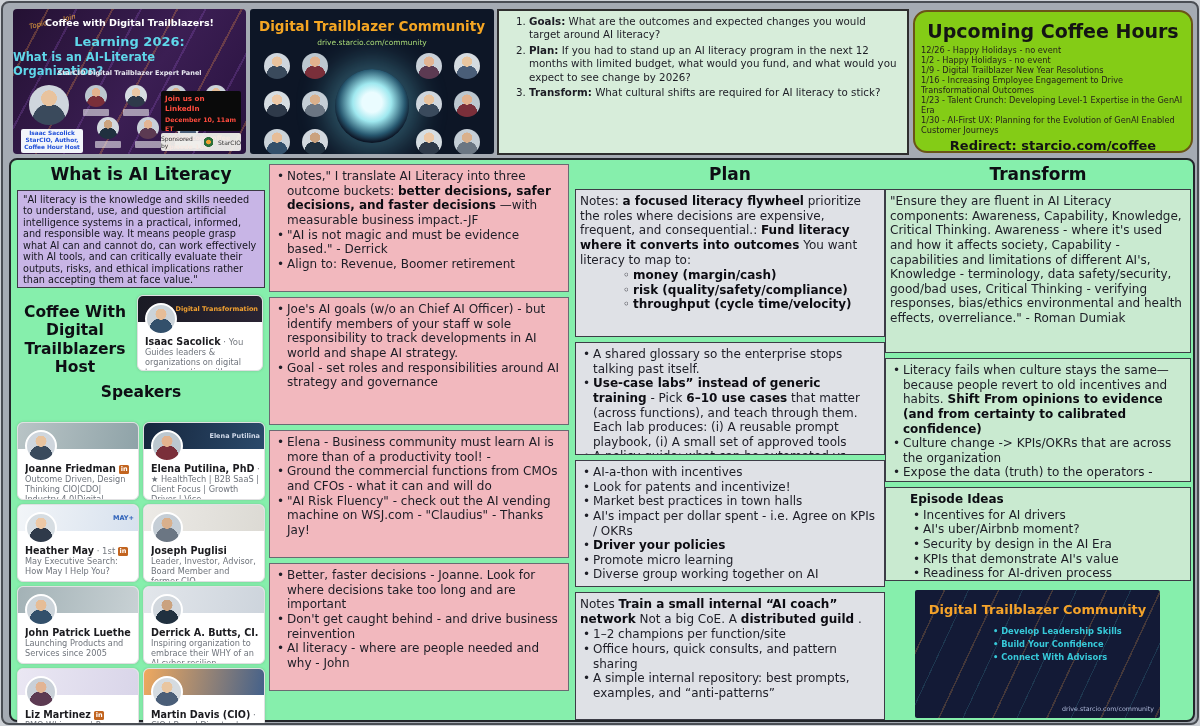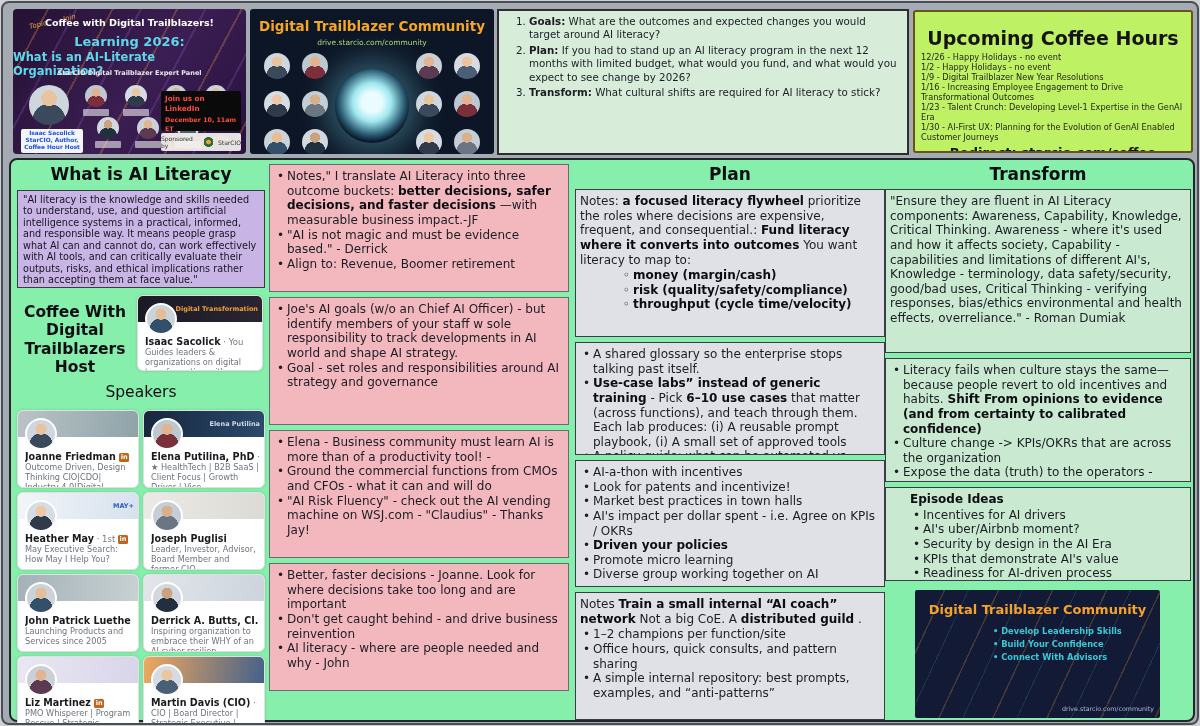--- a/index.html
+++ b/index.html
@@ -38,21 +38,21 @@
   .p2-title { position:absolute; top:9px; left:0; right:0; text-align:center; color:#f5a623; font-size:13.5px; font-weight:700; }
   .p2-url { position:absolute; top:29px; left:0; right:0; text-align:center; color:#a8d977; font-size:7.5px; }
   .p2-av { position:absolute; width:26px; height:26px; border-radius:50%; }
 
   .panel3 { left:494px; top:6px; width:412px; height:146px; background:#d7edda; border:2px solid #2e2e2e; padding:4px 8px; }
   .p3-title { font-size:15.5px; font-weight:700; color:#111; margin-bottom:7px; }
   .p3-list { margin-left:22px; font-size:10.3px; color:#1c1c24; line-height:1.3; }
   .p3-list li { margin-bottom:2px; }
   .p3-label { font-weight:700; }
 
-  .panel4 { left:910px; top:7px; width:280px; height:143px; background:#bef264; border:2px solid #6a5417; border-radius:3px; padding:13px 6px; }
+  .panel4 { left:910px; top:7px; width:280px; height:143px; background:#84cc16; border:2px solid #6a5417; border-radius:14px; padding:6px 6px; }
   .p4-title { text-align:center; font-size:19px; font-weight:700; color:#141414; margin:2px 0 3px; }
   .p4-events { list-style:none; font-size:8.2px; color:#26241c; line-height:1.22; }
   .p4-redirect { text-align:center; font-size:13px; font-weight:700; color:#141414; margin-top:3px; }
 
   
   .board { position:absolute; left:6px; top:155px; width:1186px; height:564px; background:#86efac; border:2px solid #23262b; border-radius:8px; }
   .col { position:absolute; top:4px; }
   #col-what { left:6px; width:248px; }
   #col-goals { left:258px; width:300px; }
   #col-plan { left:564px; width:310px; }
@@ -80,21 +80,21 @@
   .host-heading { width:116px; font-size:15.5px; font-weight:700; color:#0e0e14; text-align:center; line-height:1.18; padding-top:8px; }
   .mini-card { background:#fff; border:1px solid #e0e0e2; border-radius:6px; box-shadow:0 0 3px rgba(0,0,0,.15); overflow:hidden; position:relative; }
   .host-card { width:126px; height:76px; }
   .mc-banner { height:26px; display:flex; align-items:center; justify-content:flex-end; padding:0 4px; font-size:6.5px; font-weight:700; }
   .mc-avatar { position:absolute; left:7px; top:7px; width:32px; height:32px; border-radius:50%; border:2px solid #fff; }
   .mc-body { padding:14px 5px 0 7px; }
   .mc-name { font-size:9.6px; font-weight:700; color:#1b1b1f; white-space:nowrap; overflow:hidden; }
   .mc-deg { font-weight:400; color:#767a80; font-size:8.5px; }
   .in-badge { display:inline-block; width:10px; height:9px; background:#c2641f; color:#fff; font-size:6.5px; font-weight:700; text-align:center; line-height:9px; border-radius:1.5px; vertical-align:1px; }
   .mc-sub { font-size:8.2px; color:#6f747c; line-height:1.2; margin-top:1px; }
-  .speakers-heading { text-align:center; font-size:15.5px; font-weight:400; color:#0e0e14; margin:7px 0 9px; }
+  .speakers-heading { text-align:center; font-size:15.5px; font-weight:700; color:#0e0e14; margin:7px 0 21px; }
   .speaker-grid { display:grid; grid-template-columns:1fr 1fr; gap:4px; }
   .speaker-card { height:78px; }
 
   
   .promo3 { position:relative; margin:9px 0 0 30px; width:245px; height:128px; background:#131a36; border-radius:2px; overflow:hidden; }
   .promo3::before { content:""; position:absolute; inset:0;
         background:repeating-linear-gradient(115deg, transparent 0 26px, rgba(240,160,70,.22) 26px 27.5px, transparent 27.5px 48px, rgba(80,200,210,.16) 48px 49px); }
   .pr3-title { position:relative; text-align:center; color:#f5a32a; font-size:13px; font-weight:700; margin-top:12px; }
   .pr3-tag { position:relative; text-align:center; color:#f2f3f8; font-size:9.3px; font-weight:700; line-height:1.3; margin:8px 14px 0; }
   .pr3-bullets { position:relative; list-style:none; margin:8px 0 0 78px; }
@@ -380,21 +380,21 @@
             <div class="nli">
               <span class="marker">•</span>
               <span><span>Market best practices in town halls</span></span>
             </div>
             <div class="nli">
               <span class="marker">•</span>
               <span><span>AI's impact per dollar spent - i.e. Agree on KPIs / OKRs</span></span>
             </div>
             <div class="nli">
               <span class="marker">•</span>
-              <span><span class="b">Driven your policies</span></span>
+              <span><span class="b">Driver your policies</span></span>
             </div>
             <div class="nli">
               <span class="marker">•</span>
               <span><span>Promote micro learning</span></span>
             </div>
             <div class="nli">
               <span class="marker">•</span>
               <span><span>Diverse group working together on AI</span></span>
             </div>
           </div>

